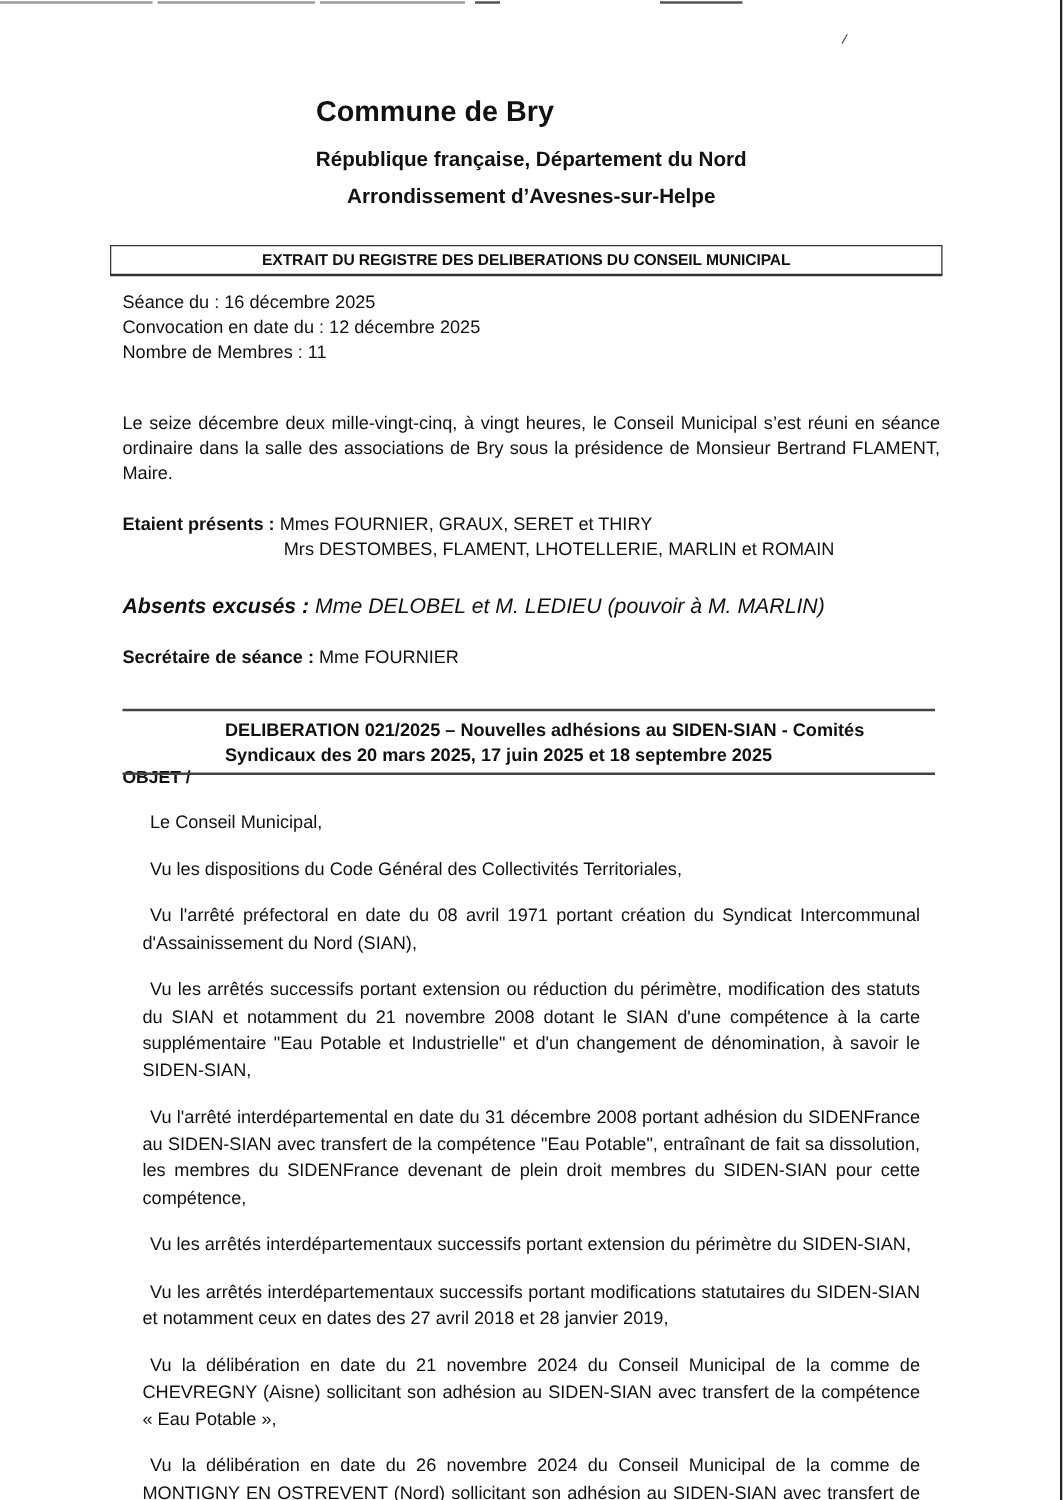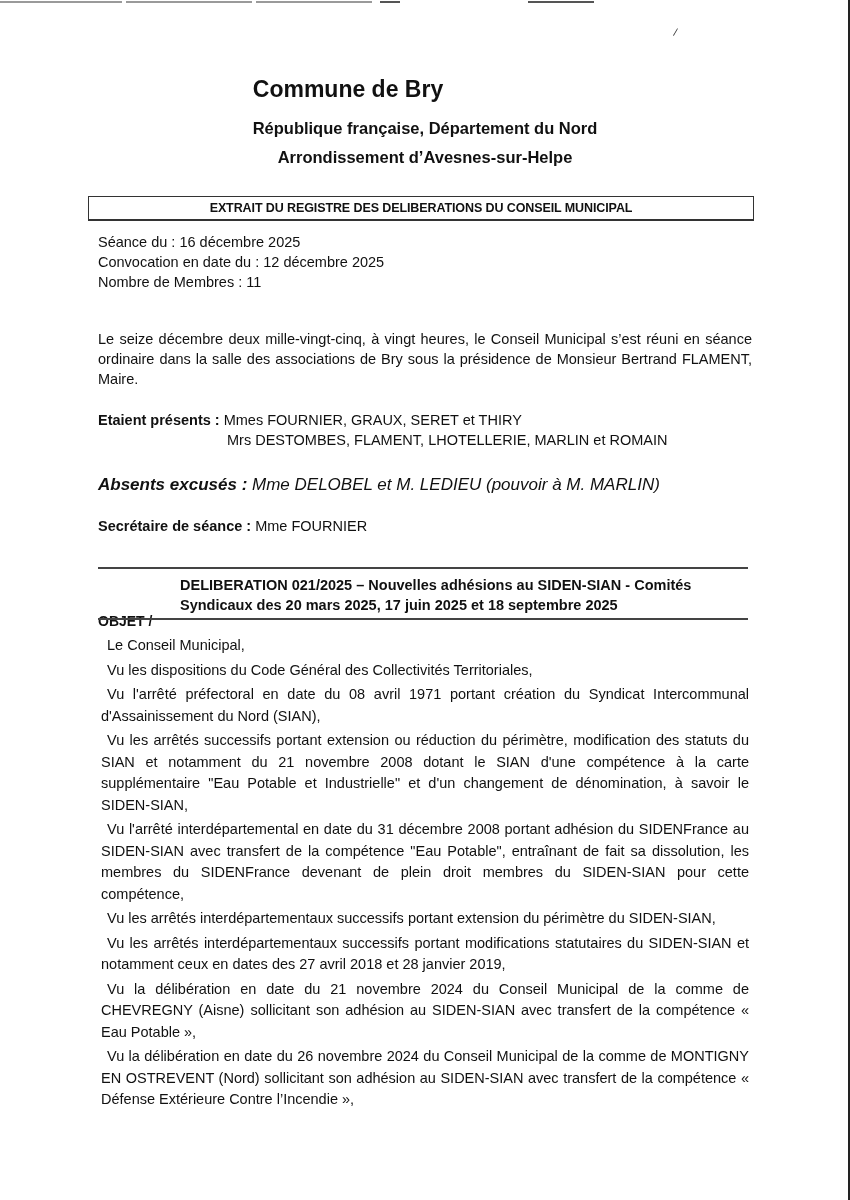--- a/index.html
+++ b/index.html
@@ -34,21 +34,21 @@
   .secr { position: absolute; top: 518px; left: 98px; font-size: 14.5px; }
 
   .rule { position: absolute; left: 98px; width: 650px; height: 0; border-top: 2px solid #444; }
   .rule1 { top: 567px; }
   .rule2 { top: 618px; }
 
   .objet { position: absolute; top: 575px; left: 98px; font-size: 14px; font-weight: bold; line-height: 20px; margin-top: 36px; }
   .objet-text { position: absolute; top: 575px; left: 180px; width: 560px; font-size: 14.5px; font-weight: bold; line-height: 20px; }
 
   .body { position: absolute; top: 632px; left: 98px; width: 654px; font-size: 14.5px; line-height: 21.5px; }
-  .body p { margin: 3px; text-align: justify; text-indent: 6px; }
+  .body p { margin: 16px; text-align: justify; text-indent: 6px; }
 </style>
 </head>
 <body>
 
 <div class="scan-top">
   <span style="left:0;width:122px;"></span>
   <span style="left:126px;width:126px;"></span>
   <span style="left:256px;width:116px;"></span>
   <span style="left:380px;width:20px;background:#555;"></span>
   <span style="left:528px;width:66px;background:#555;"></span>

